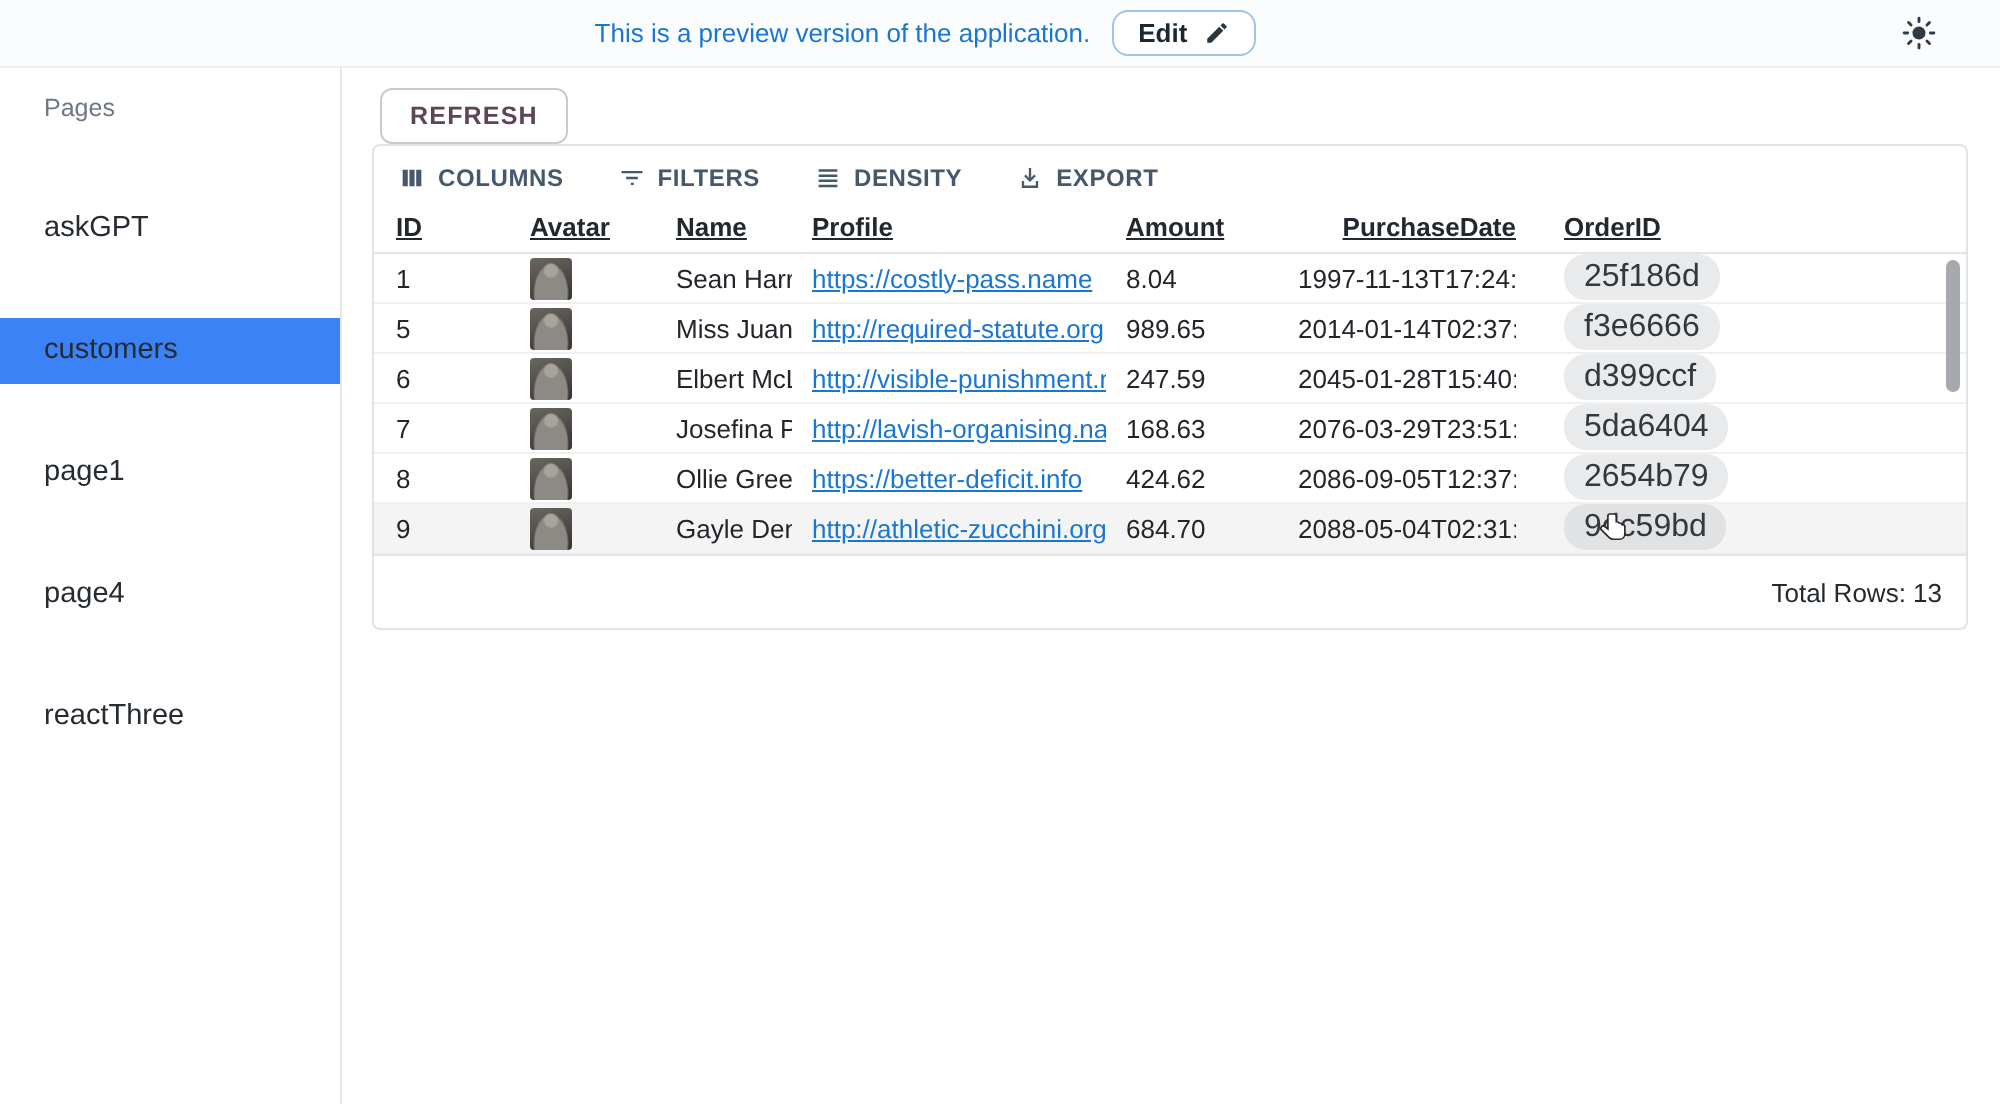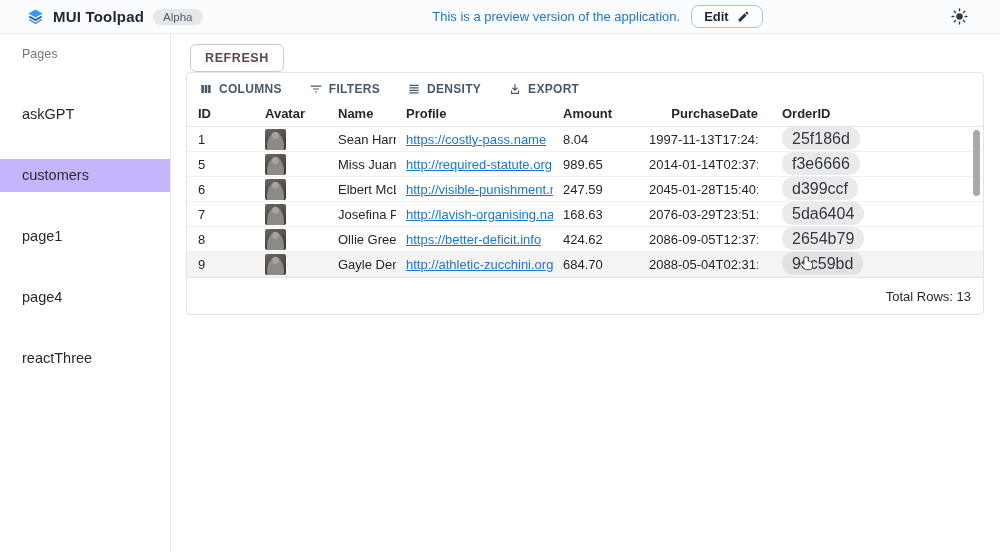--- a/index.html
+++ b/index.html
@@ -17,38 +17,38 @@
   .edit-btn { display:flex; align-items:center; gap:8px; border:1px solid #9fc4e7; border-radius:8px;
     background:#fff; padding:3px 12px; font-size:13px; font-weight:bold; color:#1c2733; cursor:pointer; }
   .topbar-right { width:75px; display:flex; justify-content:flex-end; padding-right:32px; }
   .icon-btn { background:none; border:none; cursor:pointer; display:flex; align-items:center; }
 
   
   .sidebar { position:absolute; top:34px; left:0; bottom:0; width:171px;
     border-right:1px solid #e4e7ea; background:#fff; }
   .pages-label { color:#6f7781; font-size:12.5px; padding:13px 0 9px 22px; }
   .side-item { height:33px; line-height:33px; padding-left:22px; font-size:14.5px; color:#262b31; cursor:pointer;margin-top:28px; }
-  .side-item.selected { background:#c4b5fd; }
+  .side-item.selected { background:#3b82f6; }
 
   
   .content { position:absolute; top:34px; left:171px; right:0; bottom:0; background:#fff; }
   .refresh-btn { position:absolute; top:10px; left:19px; border:1px solid #c7cbd0; background:#fff;
     border-radius:6px; padding:6px 14px; font-size:12.5px; font-weight:bold; letter-spacing:.6px;
     color:#5d4556; cursor:pointer; }
 
   .grid-panel { position:absolute; top:38px; left:15px; width:798px; height:243px;
     border:1px solid #e0e3e7; border-radius:4px; background:#fff; }
 
   .grid-toolbar { height:28px; display:flex; align-items:center; gap:27px; padding:3px 0 0 12px; }
   .tb-btn { display:flex; align-items:center; gap:6px; color:#46596c; font-size:12px; font-weight:bold;
     letter-spacing:.3px; background:none; border:none; cursor:pointer;justify-content:center; }
   .tb-btn svg { fill:#46596c; }
 
   .grid-header { display:flex; height:26px; align-items:center; border-bottom:1px solid #e3e5e8;
-    font-weight:bold; font-size:13px; color:#23282e; }
+    font-weight:bold; font-size:13px; color:#23282e;text-decoration:underline; }
   .rows-wrap { position:relative; height:150px; }
   .grid-row { display:flex; height:25px; align-items:center; border-bottom:1px solid #eef0f2;
     font-size:13px; color:#22262b; cursor:default; }
   .grid-row.hovered { background:#f4f4f5; }
   .cell { padding-left:10px; white-space:nowrap; overflow:hidden; }
   .cell-id     { width:68px; padding-left:11px; }
   .cell-avatar { width:73px; }
   .cell-name   { width:68px; }
   .cell-profile{ width:157px; }
   .cell-amount { width:96px; }
@@ -66,31 +66,20 @@
     background:#a6a9ad; border-radius:4px; cursor:pointer; }
   .grid-footer { height:37px; display:flex; align-items:center; justify-content:flex-end;
     padding-right:12px; font-size:13px; color:#242930; border-top:1px solid #e3e5e8; }
 
   .cursor-overlay { position:absolute; left:612px; top:181px; z-index:20; pointer-events:none; }
 </style>
 </head>
 <body>
 
 <header class="topbar">
-  <div class="topbar-left">
-    <span style="display:flex;">
-      <svg width="17" height="17" viewBox="0 0 24 24">
-        <path d="M12 2 22 7.7 12 13.4 2 7.7z" fill="#3399ff"></path>
-        <path d="M12 15.6 4.4 11.3 2 12.7 12 18.4l10-5.7-2.4-1.4z" fill="#0d5aa7"></path>
-        <path d="M12 20 4.4 15.7 2 17.1 12 22.8l10-5.7-2.4-1.4z" fill="#07406f" opacity=".55"></path>
-      </svg>
-    </span>
-    <span class="app-title">MUI Toolpad</span>
-    <span class="alpha-chip">Alpha</span>
-  </div>
   <div class="topbar-center">
     <span class="preview-text">This is a preview version of the application.</span>
     <button class="edit-btn">
       <span>Edit</span>
       <span style="display:flex;">
         <svg width="13" height="13" viewBox="0 0 24 24" fill="#2b3642">
           <path d="M3 17.25V21h3.75L17.8 9.94l-3.75-3.75L3 17.25zM20.7 7a1 1 0 0 0 0-1.4l-2.3-2.3a1 1 0 0 0-1.4 0l-1.8 1.8 3.75 3.75L20.7 7z"></path>
         </svg>
       </span>
     </button>

